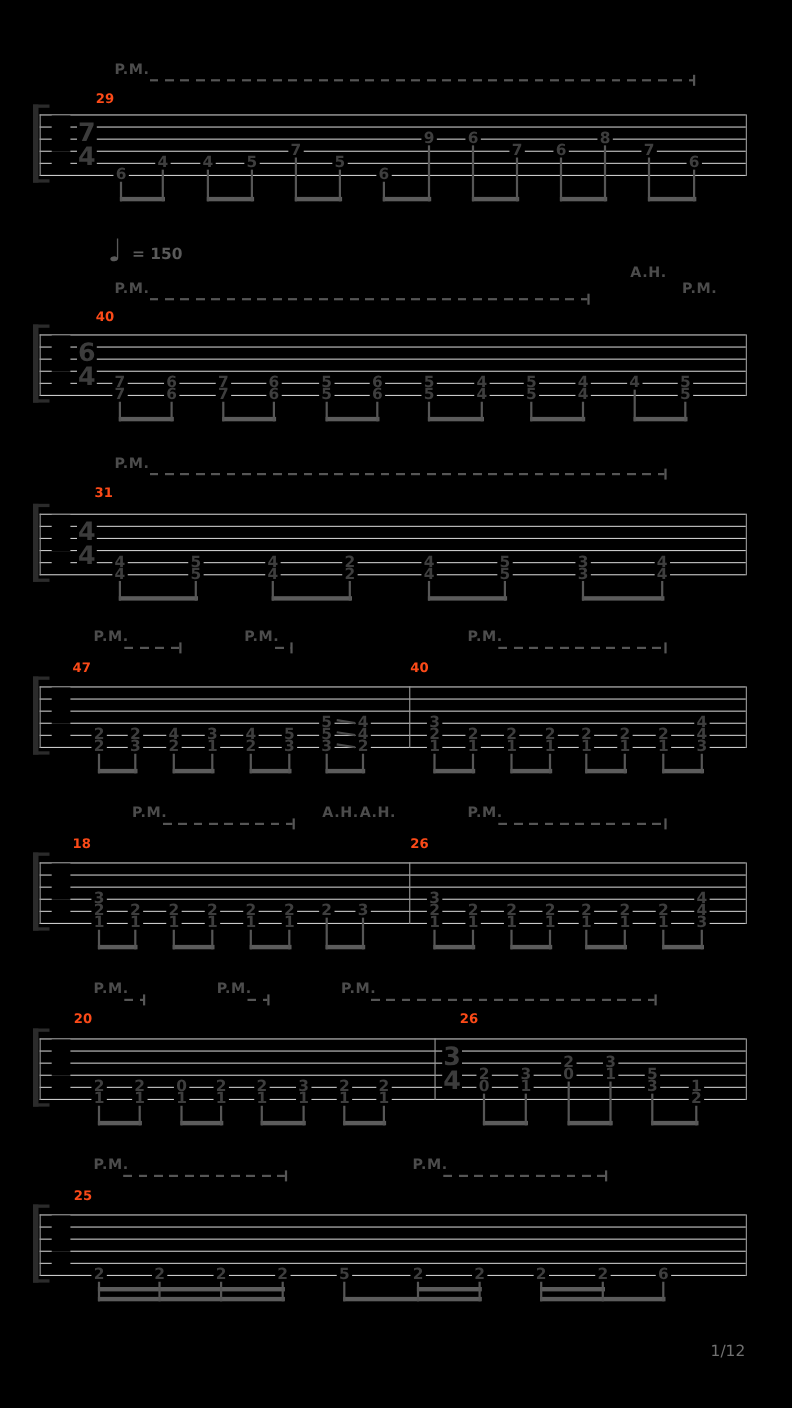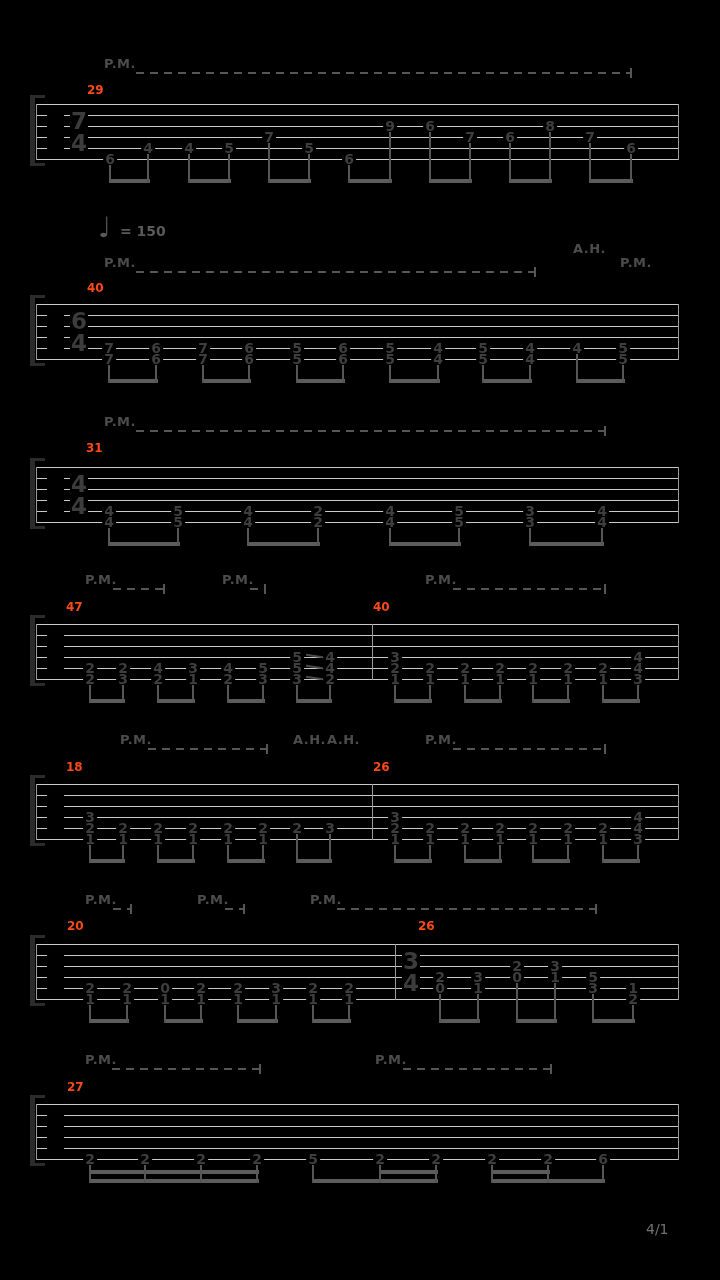--- a/index.html
+++ b/index.html
@@ -19,21 +19,21 @@
   #tempo-glyph{font-size:28px;line-height:28px;}
   #tempo-label{font-size:14px;font-weight:700;line-height:14px;}
   #page-indicator{font-size:14px;line-height:14px;}
 </style>
 </head>
 <body>
 
 <div id="score">
   <span id="tempo-glyph" class="abs" style="left: 98px; top: 214px; color: rgb(90, 90, 90);">♩</span>
   <span id="tempo-label" class="abs" style="left: 120px; top: 224px; color: rgb(90, 90, 90);">= 150</span>
-  <span id="page-indicator" class="abs" style="left: 646px; top: 1222px; color: rgb(113, 113, 113);">4/1</span>
+  <span id="page-indicator" class="abs" style="left: 646px; top: 1222px; color: rgb(113, 113, 113);">1/12</span>
 <div class="abs" style="left: 30px; top: 95px; width: 15px; height: 71px; border-left: 5px solid rgb(43, 43, 43); border-top: 3px solid rgb(43, 43, 43); border-bottom: 3px solid rgb(43, 43, 43); box-sizing: border-box;"></div>
     <div class="abs staff-line" style="left: 36px; top: 104px; width: 642px; background: rgb(201, 201, 201);"></div>
     <div class="abs staff-line" style="left: 36px; top: 115px; width: 642px; background: rgb(201, 201, 201);"></div>
     <div class="abs staff-line" style="left: 36px; top: 126px; width: 642px; background: rgb(201, 201, 201);"></div>
     <div class="abs staff-line" style="left: 36px; top: 137px; width: 642px; background: rgb(201, 201, 201);"></div>
     <div class="abs staff-line" style="left: 36px; top: 148px; width: 642px; background: rgb(201, 201, 201);"></div>
     <div class="abs staff-line" style="left: 36px; top: 159px; width: 642px; background: rgb(201, 201, 201);"></div>
     <div class="abs barline" style="left: 36px; top: 104px; height: 56px; background: rgb(154, 154, 154);"></div>
     <div class="abs barline" style="left: 678px; top: 104px; height: 56px; background: rgb(154, 154, 154);"></div>
     <div class="abs clef" style="left: 47px; top: 105px; width: 17px;">T</div>
@@ -434,21 +434,21 @@
     <div class="abs staff-line" style="left: 36px; top: 1115px; width: 642px; background: rgb(201, 201, 201);"></div>
     <div class="abs staff-line" style="left: 36px; top: 1126px; width: 642px; background: rgb(201, 201, 201);"></div>
     <div class="abs staff-line" style="left: 36px; top: 1137px; width: 642px; background: rgb(201, 201, 201);"></div>
     <div class="abs staff-line" style="left: 36px; top: 1148px; width: 642px; background: rgb(201, 201, 201);"></div>
     <div class="abs staff-line" style="left: 36px; top: 1159px; width: 642px; background: rgb(201, 201, 201);"></div>
     <div class="abs barline" style="left: 36px; top: 1104px; height: 56px; background: rgb(154, 154, 154);"></div>
     <div class="abs barline" style="left: 678px; top: 1104px; height: 56px; background: rgb(154, 154, 154);"></div>
     <div class="abs clef" style="left: 47px; top: 1105px; width: 17px;">T</div>
     <div class="abs clef" style="left: 47px; top: 1123px; width: 17px;">A</div>
     <div class="abs clef" style="left: 47px; top: 1141px; width: 17px;">B</div>
-    <div class="abs mnum" style="left: 67px; top: 1081px; color: rgb(251, 74, 24);">27</div>
+    <div class="abs mnum" style="left: 67px; top: 1081px; color: rgb(251, 74, 24);">25</div>
     <div class="abs pmlabel" style="left: 85px; top: 1053px; color: rgb(76, 76, 76);">P.M.</div>
     <div class="abs dash" style="left: 112px; top: 1068px; width: 147px; height: 2px; background: repeating-linear-gradient(90deg, rgb(86, 86, 86) 0px, rgb(86, 86, 86) 8px, transparent 8px, transparent 14px);"></div>
     <div class="abs tick" style="left: 259px; top: 1064px; width: 2px; height: 10px; background: rgb(86, 86, 86);"></div>
     <div class="abs pmlabel" style="left: 375px; top: 1053px; color: rgb(76, 76, 76);">P.M.</div>
     <div class="abs dash" style="left: 403px; top: 1068px; width: 147px; height: 2px; background: repeating-linear-gradient(90deg, rgb(86, 86, 86) 0px, rgb(86, 86, 86) 8px, transparent 8px, transparent 14px);"></div>
     <div class="abs tick" style="left: 550px; top: 1064px; width: 2px; height: 10px; background: rgb(86, 86, 86);"></div>
     <div class="abs beam" style="left: 89px; top: 1179px; width: 170px; height: 4px; background: rgb(92, 92, 92);"></div>
     <div class="abs beam" style="left: 89px; top: 1170px; width: 170px; height: 4px; background: rgb(92, 92, 92);"></div>
     <div class="abs stem" style="left: 89px; top: 1165px; width: 2px; height: 18px; background: rgb(86, 86, 86);"></div>
     <div class="abs stem" style="left: 144px; top: 1165px; width: 2px; height: 18px; background: rgb(86, 86, 86);"></div>

